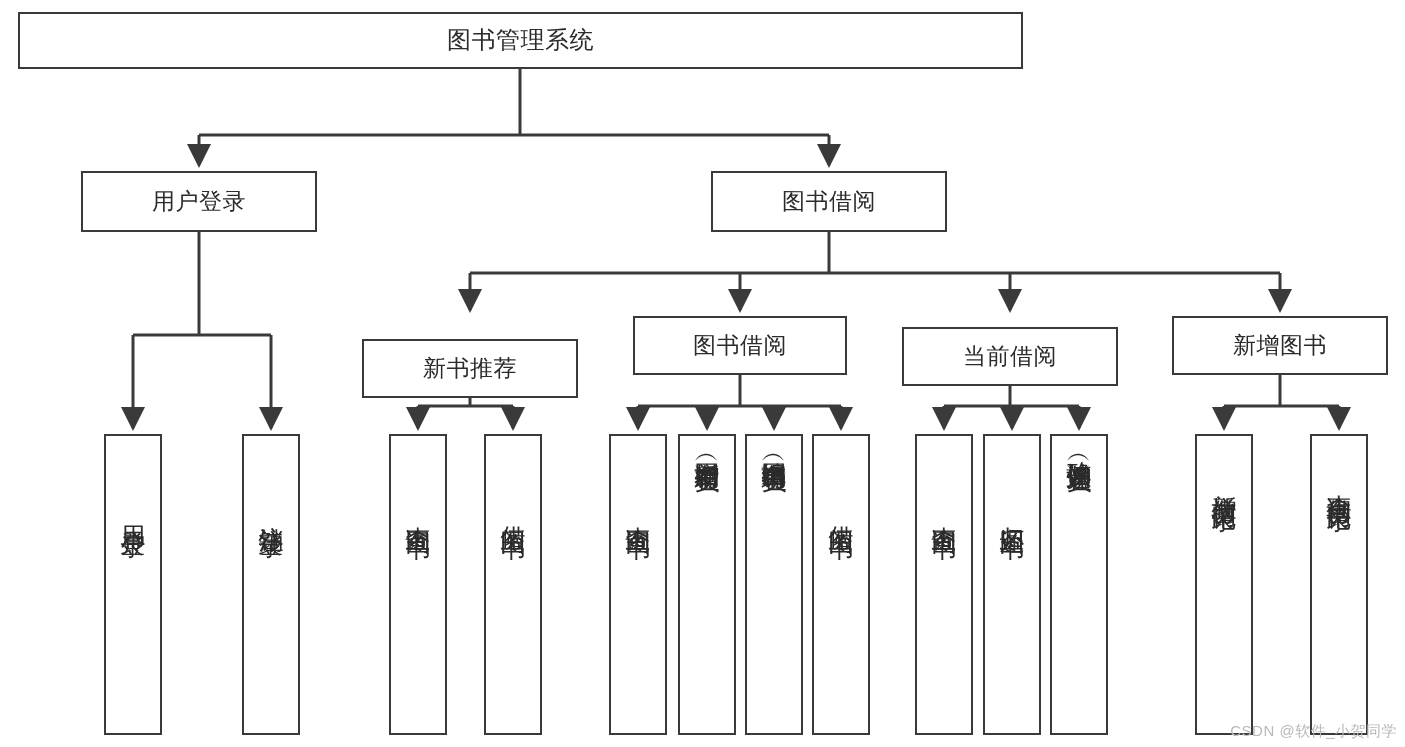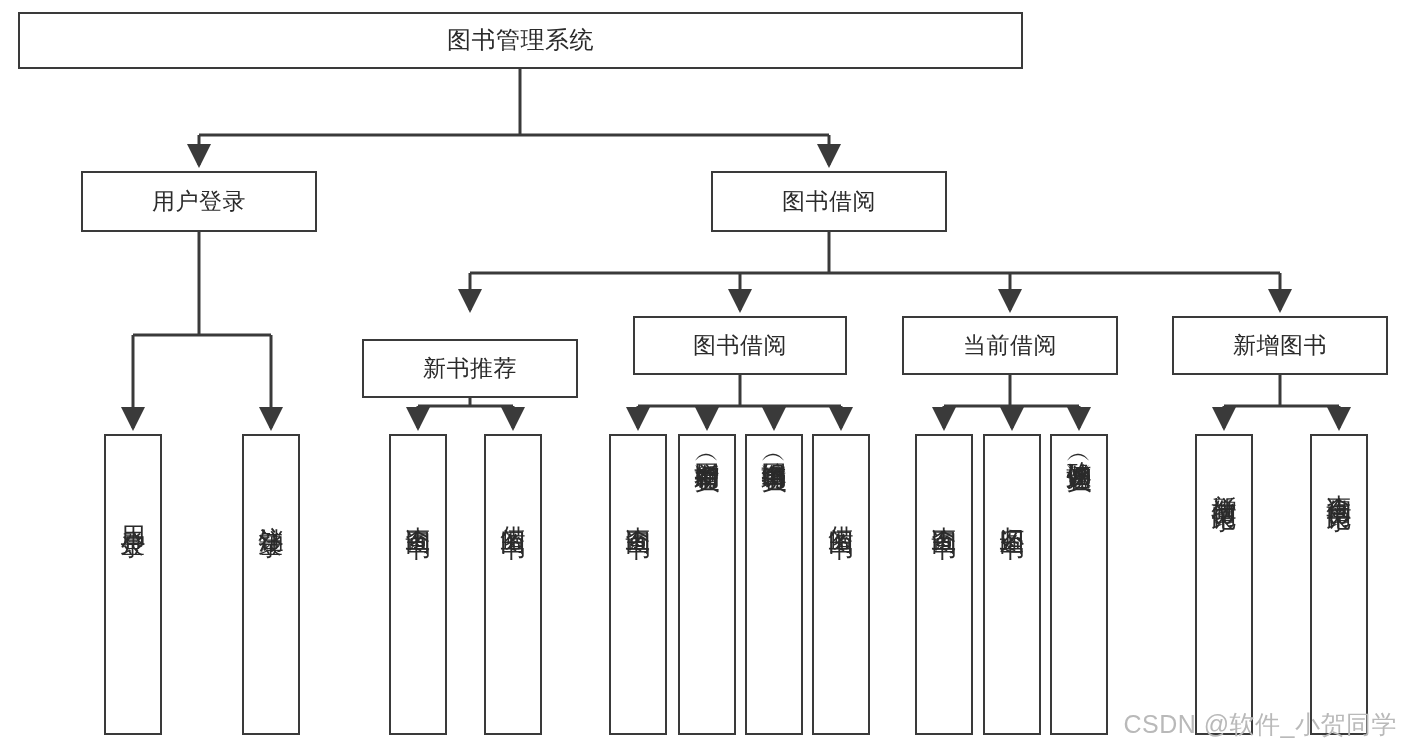--- a/index.html
+++ b/index.html
@@ -67,21 +67,21 @@
   .node.vertical.pad-top .node-label {
     margin-top: 66px;
   }
   .node.vertical.pad-top-sm .node-label {
     margin-top: 34px;
   }
   #watermark {
     position: absolute;
     right: 8px;
     bottom: 6px;
-    font-size: 25px;
+    font-size: 15px;
     color: #b9b9b9;
     letter-spacing: 0.5px;
     z-index: 5;
     white-space: nowrap;
     margin-top: 12px;
   }
 </style>
 </head>
 <body>
 
@@ -147,21 +147,21 @@
   <div class="node horizontal" style="left:711px; top:171px; width:236px; height:61px;">
     <span class="node-label">图书借阅</span>
   </div>
 
   <div class="node horizontal" style="left:362px; top:316px; width:216px; height:59px;margin-top:23px;">
     <span class="node-label">新书推荐</span>
   </div>
   <div class="node horizontal" style="left:633px; top:316px; width:214px; height:59px;">
     <span class="node-label">图书借阅</span>
   </div>
-  <div class="node horizontal" style="left:902px; top:316px; width:216px; height:59px;">
+  <div class="node horizontal" style="left:902px; top:327px; width:216px; height:59px;">
     <span class="node-label">当前借阅</span>
   </div>
   <div class="node horizontal" style="left:1172px; top:316px; width:216px; height:59px;">
     <span class="node-label">新增图书</span>
   </div>
 
   <div class="node vertical pad-top" style="left:104px; top:434px; width:58px; height:301px;">
     <span class="node-label">用户登录</span>
   </div>
   <div class="node vertical pad-top" style="left:242px; top:434px; width:58px; height:301px;">

